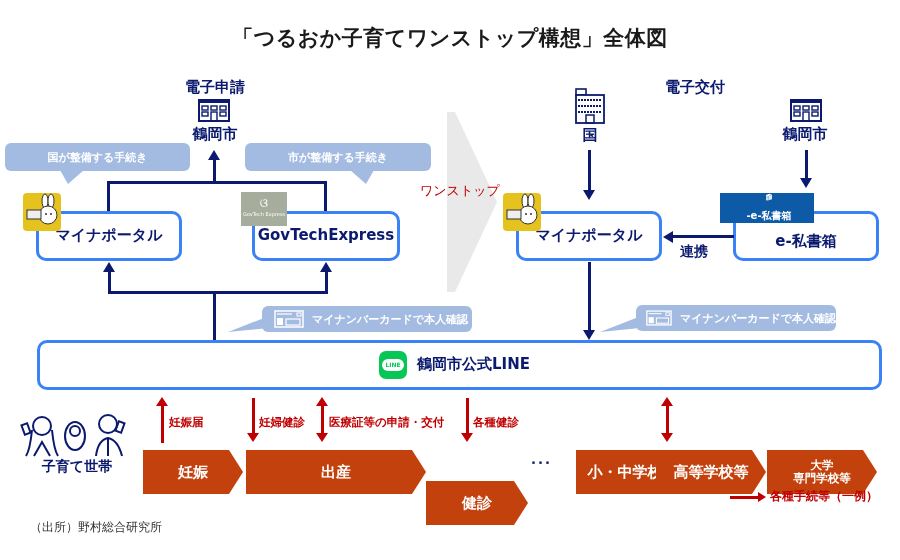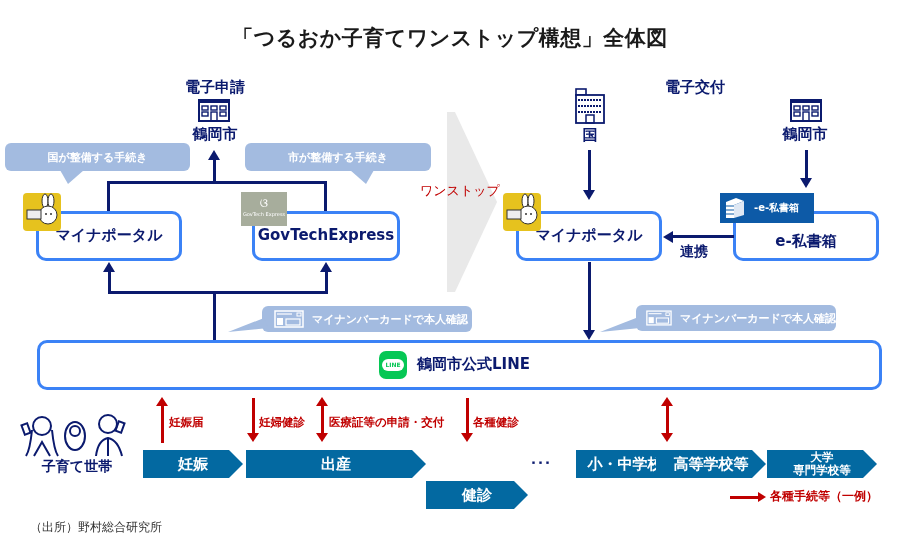--- a/index.html
+++ b/index.html
@@ -8,21 +8,21 @@
   .abs { position:absolute; }
   .title { left:0; width:900px; top:24px; text-align:center; font-size:21px; font-weight:bold; color:#1a1a1a; letter-spacing:0.5px; }
   .lbl { font-size:14px; font-weight:bold; color:#0b1a6e; text-align:center; white-space:nowrap; }
   .box { position:absolute; border:3px solid #3b82f6; border-radius:10px; background:#fff; display:flex; align-items:center; justify-content:center; font-weight:bold; font-size:15px; color:#0b1a6e; text-align:center; line-height:1.15; }
   .callout { position:absolute; background:#a3bbe0; border-radius:6px; color:#ffffff; font-size:11px; font-weight:bold; display:flex; align-items:center; justify-content:center; white-space:nowrap; }
   .vline { position:absolute; width:3px; background:#0b1a6e; }
   .hline { position:absolute; height:3px; background:#0b1a6e; }
   .arrow-up { position:absolute; width:0; height:0; border-left:6px solid transparent; border-right:6px solid transparent; border-bottom:10px solid #0b1a6e; }
   .arrow-down { position:absolute; width:0; height:0; border-left:6px solid transparent; border-right:6px solid transparent; border-top:10px solid #0b1a6e; }
   .arrow-left { position:absolute; width:0; height:0; border-top:6px solid transparent; border-bottom:6px solid transparent; border-right:10px solid #0b1a6e; }
-  .stage { position:absolute; top:450px; height:28px; background:#0369a1; color:#fff; font-weight:bold; font-size:15px; display:flex; align-items:center; justify-content:center; clip-path:polygon(0 0, calc(100% - 14px) 0, 100% 50%, calc(100% - 14px) 100%, 0 100%); text-align:center; line-height:1.1; }
+  .stage { position:absolute; top:450px; height:44px; background:#c2410c; color:#fff; font-weight:bold; font-size:15px; display:flex; align-items:center; justify-content:center; clip-path:polygon(0 0, calc(100% - 14px) 0, 100% 50%, calc(100% - 14px) 100%, 0 100%); text-align:center; line-height:1.1; }
   .red { color:#c00000; }
   .rline { position:absolute; width:3px; background:#c00000; }
   .rup { position:absolute; width:0; height:0; border-left:6px solid transparent; border-right:6px solid transparent; border-bottom:9px solid #c00000; }
   .rdown { position:absolute; width:0; height:0; border-left:6px solid transparent; border-right:6px solid transparent; border-top:9px solid #c00000; }
   .rlabel { position:absolute; font-size:11.5px; font-weight:bold; color:#c00000; white-space:nowrap; line-height:1.45; }
   .icon { position:absolute; }
   .source { left:30px; top:519px; font-size:12px; color:#333; }
 </style>
 </head>
 <body>
@@ -142,21 +142,21 @@
   <ellipse cx="28" cy="8" rx="3" ry="7" fill="#fff" stroke="#333" stroke-width="1"></ellipse>
   <circle cx="25" cy="22" r="9" fill="#fff" stroke="#333" stroke-width="1"></circle>
   <rect x="4" y="17" width="14" height="9" fill="#eee" stroke="#333" stroke-width="1"></rect>
   <circle cx="23" cy="21" r="1" fill="#333"></circle>
     <circle cx="28" cy="21" r="1" fill="#333"></circle>
 </svg>
 
 <div class="box" style="left:733px; top:211px; width:146px; height:50px; padding-top:12px;">
     <span>e-私書箱</span>
   </div>
-<div class="abs" style="left:720px; top:193px; width:94px; height:30px; background:#0d5aa7; color:#fff; font-size:10px; font-weight:bold; display:flex; align-items:center; gap:8px; padding-left:4px;">
+<div class="abs" style="left:720px; top:193px; width:94px; height:30px; background:#0d5aa7; color:#fff; font-size:10px; font-weight:bold; display:flex; align-items:center; gap:8px; padding-left:4px;flex-direction:column;">
   <svg width="22" height="24" viewBox="0 0 22 24">
     <polygon points="2,6 12,2 20,5 10,9" fill="#fff"></polygon>
     <rect x="2" y="6" width="8" height="16" fill="#fff"></rect>
     <polygon points="10,9 20,5 20,19 10,22" fill="#dfe8f4"></polygon>
     <line x1="2" y1="10" x2="10" y2="10" stroke="#0d5aa7"></line>
       <line x1="2" y1="14" x2="10" y2="14" stroke="#0d5aa7"></line>
       <line x1="2" y1="18" x2="10" y2="18" stroke="#0d5aa7"></line>
   </svg>
   <span>-e-私書箱</span>
 </div>

